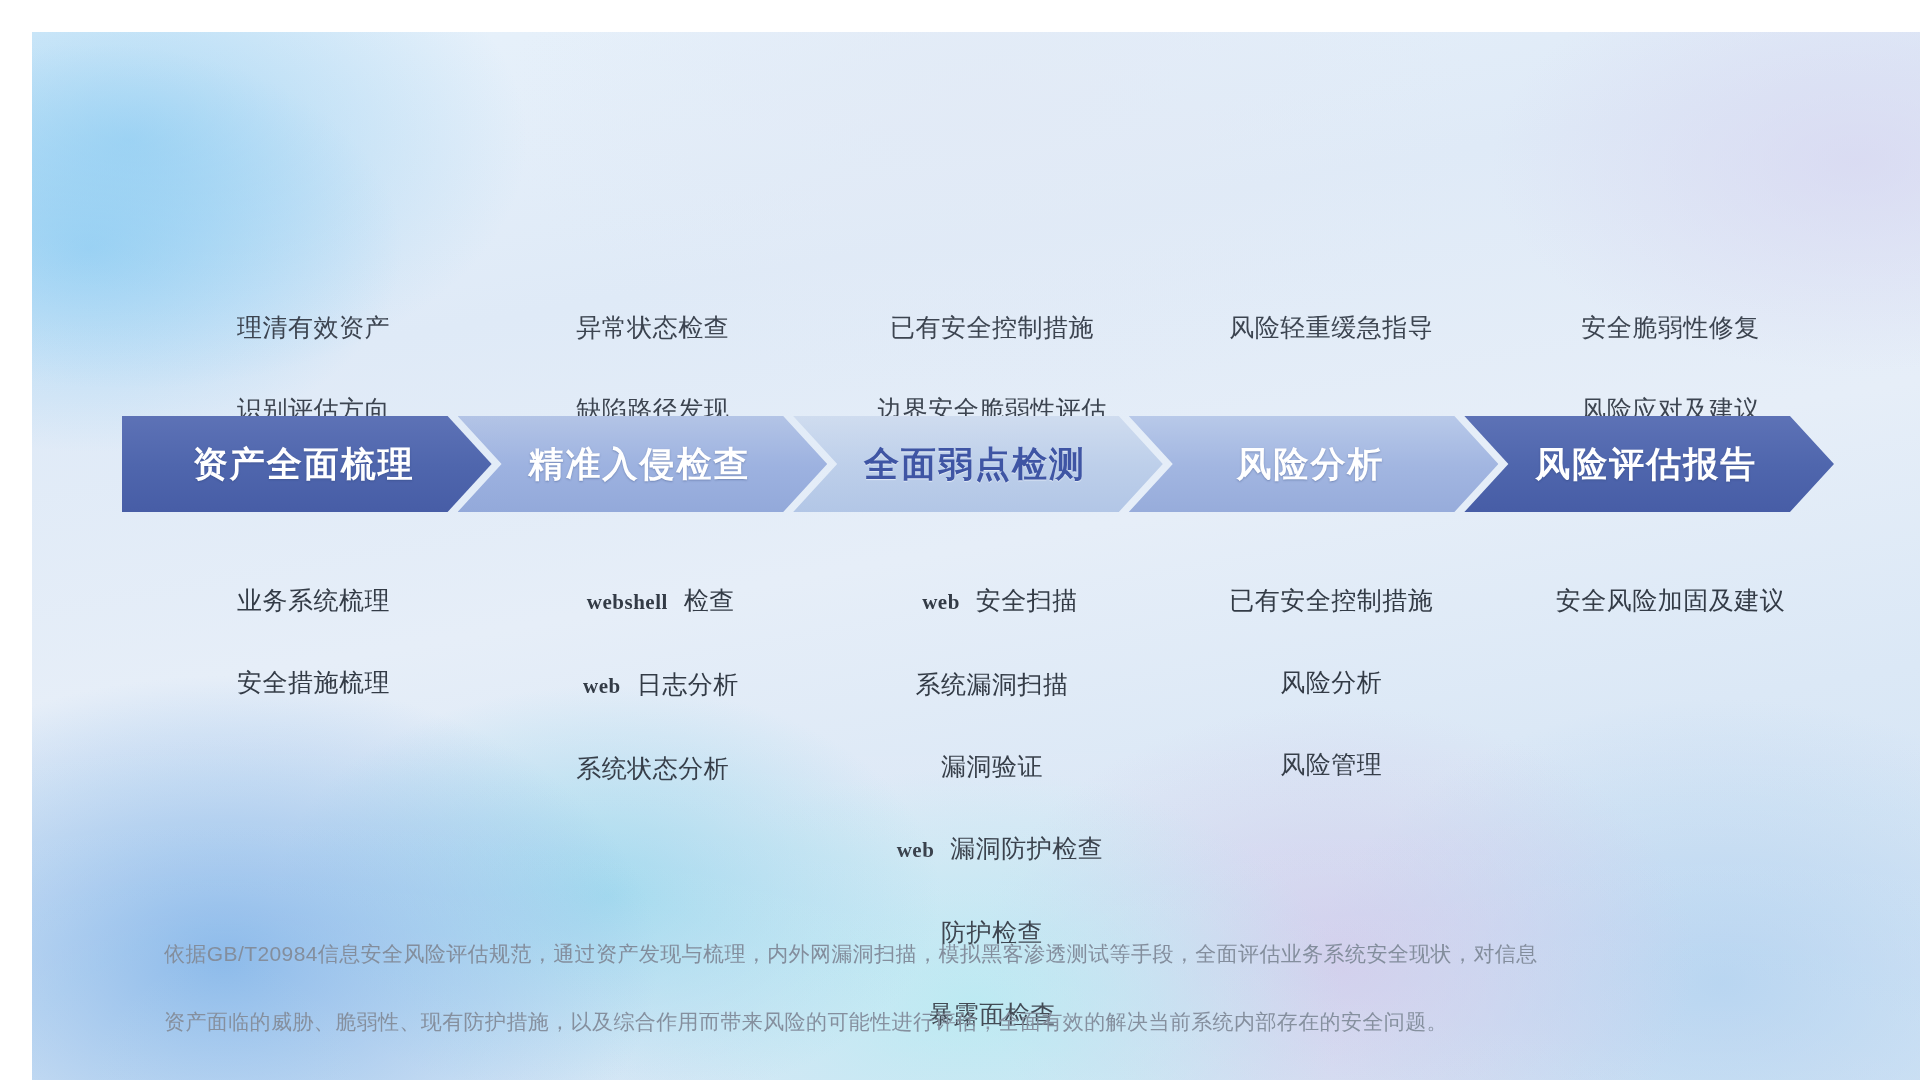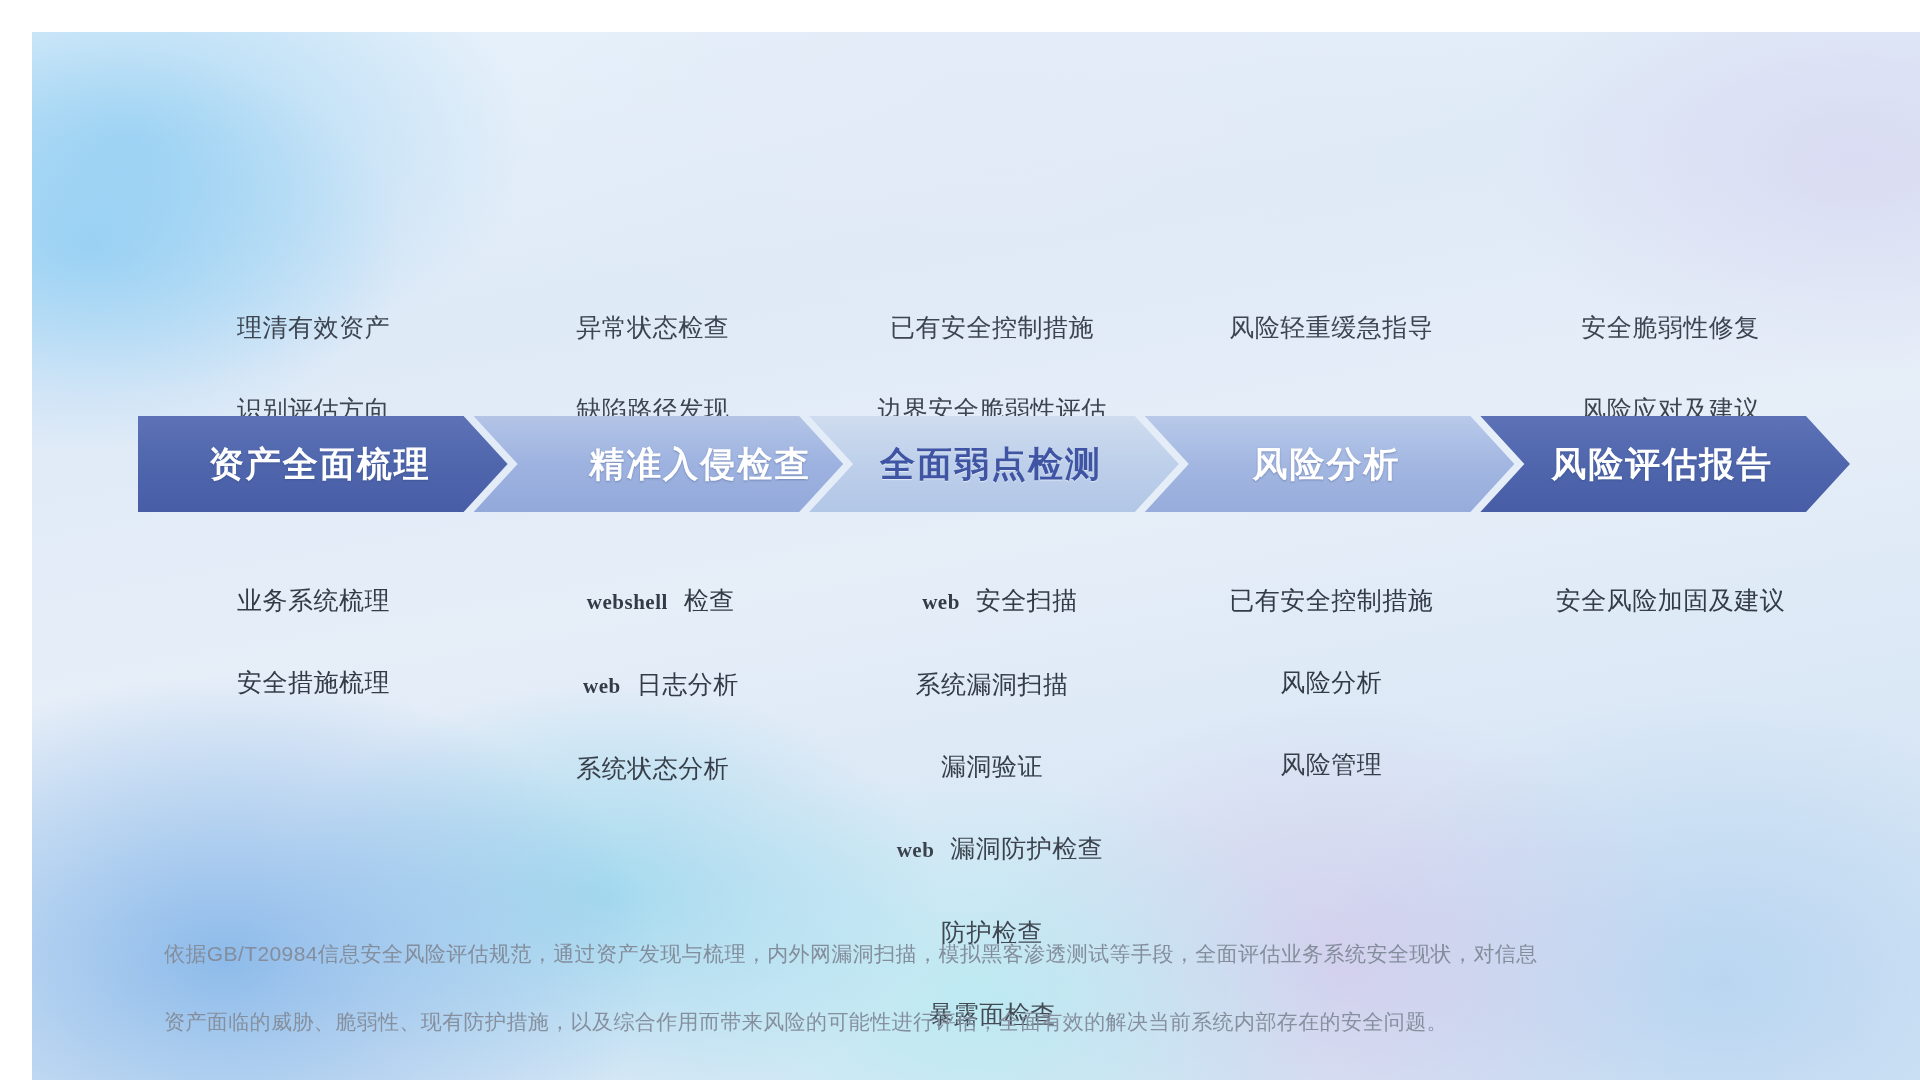--- a/index.html
+++ b/index.html
@@ -61,21 +61,21 @@
     font-size: 25px;
     line-height: 50px;
     color: #3c4450;
     letter-spacing: 0.5px;
     white-space: nowrap;
   }
 
   
   #chevron-band {
     position: absolute;
-    left: 90px;
+    left: 74px;
     top: 368px;
     width: 1744px;
     height: 72px;
     display: flex;
   }
   .chev {
     position: relative;
     height: 96px;
     flex: 1 1 0;
     margin-right: -34px;
@@ -159,21 +159,21 @@
       <div class="stage-col">
         <div class="note-line">安全脆弱性修复</div>
         <div class="note-line">风险应对及建议</div>
       </div>
     </div>
 
   <div id="chevron-band">
       <div class="chev first" style="background: linear-gradient(rgb(93, 114, 182) 0%, rgb(79, 102, 173) 52%, rgb(71, 93, 166) 100%); z-index: 10;">
         <span class="label" style="color: rgb(255, 255, 255);">资产全面梳理</span>
       </div>
-      <div class="chev notched" style="background: linear-gradient(rgb(179, 196, 230) 0%, rgb(157, 178, 224) 52%, rgb(147, 169, 218) 100%); z-index: 9; justify-content: flex-end;">
+      <div class="chev notched" style="background: linear-gradient(rgb(179, 196, 230) 0%, rgb(157, 178, 224) 52%, rgb(147, 169, 218) 100%); z-index: 9;">
         <span class="label" style="color: rgb(255, 255, 255);">精准入侵检查</span>
       </div>
       <div class="chev notched" style="background: linear-gradient(rgb(207, 220, 239) 0%, rgb(189, 207, 234) 52%, rgb(178, 198, 230) 100%); z-index: 8;">
         <span class="label dark">全面弱点检测</span>
       </div>
       <div class="chev notched" style="background: linear-gradient(rgb(184, 201, 233) 0%, rgb(162, 182, 225) 52%, rgb(151, 172, 219) 100%); z-index: 7;">
         <span class="label" style="color: rgb(255, 255, 255); font-family: Liberation Serif, serif;">风险分析</span>
       </div>
       <div class="chev notched" style="background: linear-gradient(rgb(93, 114, 182) 0%, rgb(79, 102, 173) 52%, rgb(71, 93, 166) 100%); z-index: 6;">
         <span class="label" style="color: rgb(255, 255, 255);">风险评估报告</span>

